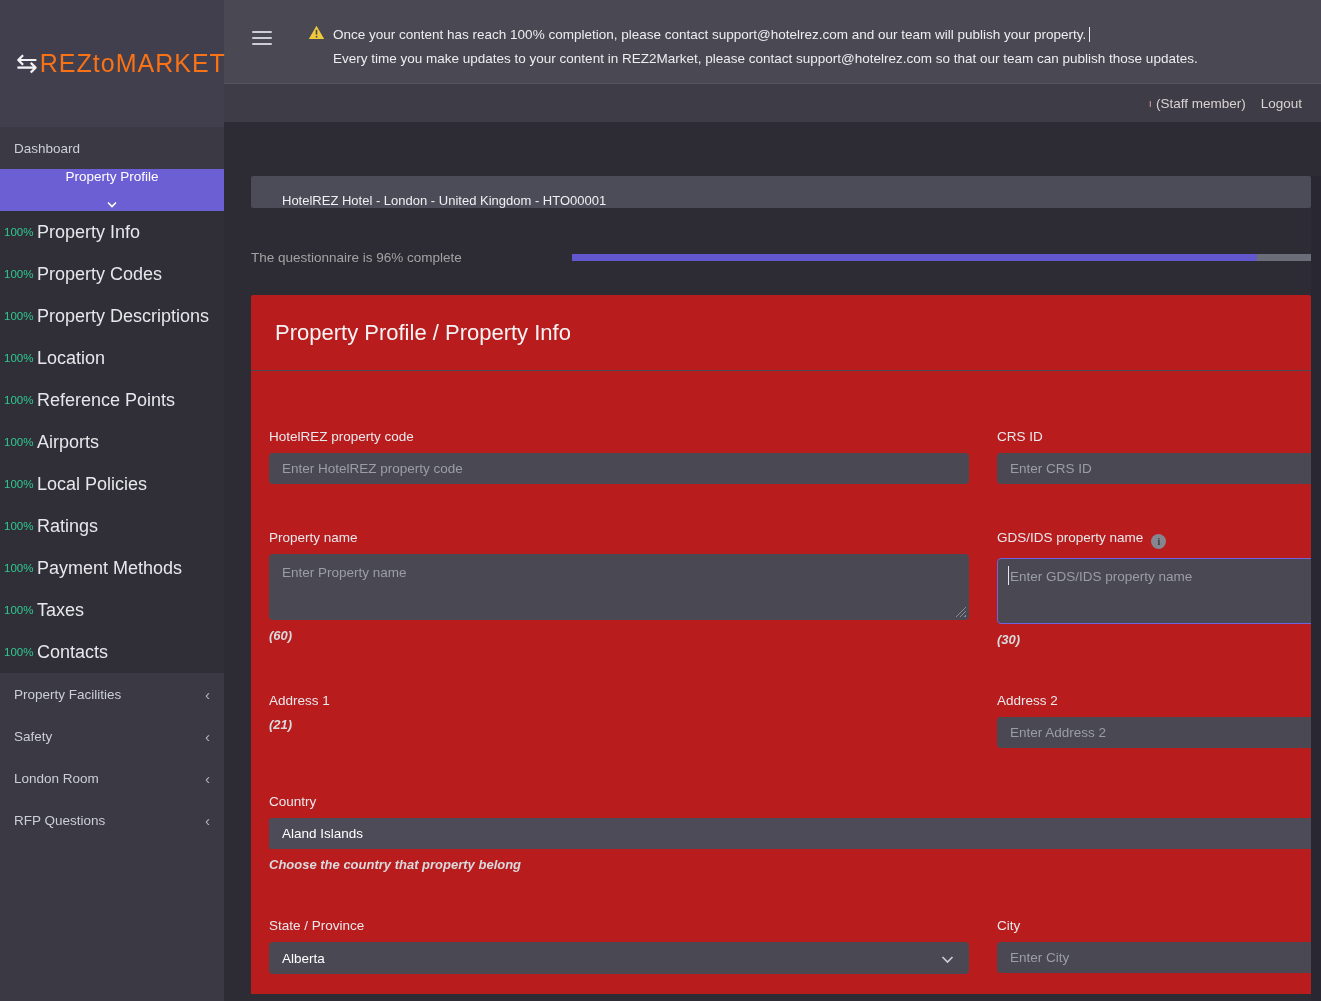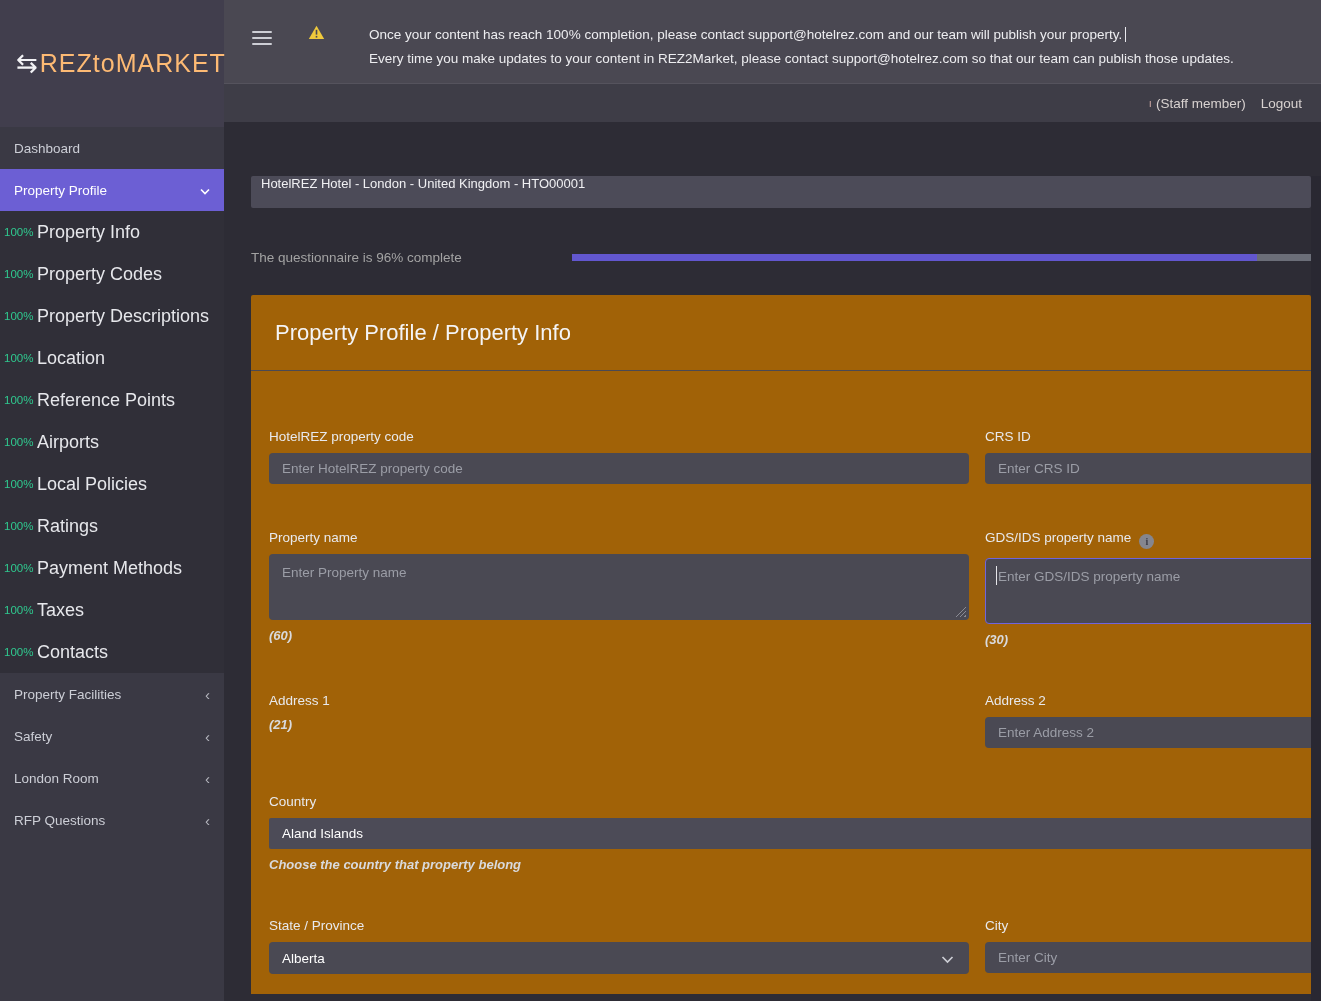--- a/index.html
+++ b/index.html
@@ -13,89 +13,89 @@
   
   .sidebar {
     position: absolute; left: 0; top: 0; width: 224px; height: 1001px;
     background: #3a3944; z-index: 20;
   }
   .logo-area {
     height: 127px; background: #413e4d;
     display: flex; align-items: center; padding-left: 16px;
   }
   .logo-icon { color: #f2f2f5; font-size: 26px; margin-right: 2px; font-weight: 400; }
-  .logo-text { color: #fdba74; font-size: 25px; font-weight: 300; letter-spacing: 1px; }
+  .logo-text { color: #f97316; font-size: 25px; font-weight: 300; letter-spacing: 1px; }
   .nav-item {
     height: 42px; display: flex; align-items: center;
     padding: 0 14px; color: #ccced6; font-size: 13.5px; cursor: pointer;
   }
   .nav-item.active {
-    background: #6c5fd4; color: #ffffff; justify-content: space-between;
+    background: #6c5fd4; color: #ffffff; justify-content: space-between; flex-direction: column;
   }
   .submenu { background: #302f38; }
   .sub-item { height: 42px; display: flex; align-items: center; cursor: pointer; }
   .pct { color: #2fc98f; font-size: 11.5px; margin-left: 4px; width: 33px; flex: none; }
   .sub-label { color: #e6e7eb; font-size: 18px; }
   .group-item {
     height: 42px; display: flex; align-items: center; justify-content: space-between;
     padding: 0 14px; color: #ccced6; font-size: 13.5px; cursor: pointer;
   }
   .chev-left { color: #b5b7bf; font-size: 15px; line-height: 1; }
 
   
   .topbar1 {
     margin-left: 224px; height: 84px; background: #4a4852;
     border-bottom: 1px solid #55535d; position: relative;
   }
   .hamburger { position: absolute; left: 28px; top: 31px; width: 20px; cursor: pointer; }
   .hamburger div { height: 2px; background: #cdced5; border-radius: 1px; margin-bottom: 4px; }
   .warn-wrap { position: absolute; left: 84px; top: 23px; display: flex; }
   .warn-icon { margin-top: 2px; margin-right: 8px; flex: none; }
-  .warn-lines { color: #ededf0; font-size: 13.5px; line-height: 24px; margin-left: 36px; }
+  .warn-lines { color: #ededf0; font-size: 13.5px; line-height: 24px; }
   .caret-bar {
     display: inline-block; width: 1px; height: 15px; background: #e9e9ee;
     vertical-align: -3px; margin-left: 3px;
   }
   .topbar2 {
     margin-left: 224px; height: 38px; background: #3e3d47;
     display: flex; align-items: center; justify-content: flex-end;
     padding-right: 19px; color: #d8d2d0; font-size: 13.5px; gap: 15px;
   }
   .user-frag { color: #cfa9a4; font-size: 11px; margin-right: -11px; }
   .logout { cursor: pointer; }
   .staff { cursor: default; }
 
   
   .content { margin-left: 224px; position: relative; height: 879px; }
   .gutter { position: absolute; right: 0; top: 0; width: 10px; height: 879px; background: #292832; z-index: 10; }
   .inner { margin-left: 27px; width: 1060px; }
 
   .breadcrumb-bar {
     margin-top: 54px; height: 32px; background: #4c4b58; border-radius: 2px;
-    display: flex; align-items: flex-start; padding-left: 10px;
+    display: flex; align-items: flex-end; padding-left: 31px;
     color: #f0f0f3; font-size: 13px;
   }
 
   .progress-row { margin-top: 40px; display: flex; align-items: center; height: 18px; }
   .progress-label { width: 321px; flex: none; color: #a3a3a3; font-size: 13.5px; }
   .progress-track { flex: 1; height: 7px; background: #6b6e78; position: relative; }
   .progress-fill { height: 7px; background: #6257cf; width: 0; }
 
   
   .card {
     margin-top: 29px; width: 1060px; height: 699px;
-    background: #a16207; overflow: hidden; border-radius: 2px 2px 0 0;
+    background: #b91c1c; overflow: hidden; border-radius: 2px 2px 0 0;
   }
   .card-header {
     height: 76px; border-bottom: 1px solid #4a4954;
     display: flex; align-items: center; padding-left: 24px;
   }
   .card-title { color: #f4f4f6; font-size: 22px; font-weight: 400; }
   .card-body { padding: 58px 0 0 18px; }
-  .row { display: flex; gap: 16px; margin-bottom: 46px; }
+  .row { display: flex; gap: 28px; margin-bottom: 46px; }
   .cell { width: 700px; flex: none; }
   .f-label { display: block; color: #e8e9ed; font-size: 13.5px; margin-bottom: 9px; }
   .t-input, .t-area, .sel {
     width: 100%; background: #4a4953; border: 1px solid transparent; border-radius: 4px;
     color: #ffffff; font-size: 13.5px; font-family: "Liberation Sans", sans-serif;
     padding: 0 12px; outline: none;
   }
   .t-input { height: 31px; }
   .t-input::placeholder, .t-area::placeholder { color: #9b9da6; opacity: 1; }
   .t-area { height: 66px; padding-top: 10px; resize: none; display: block; }

